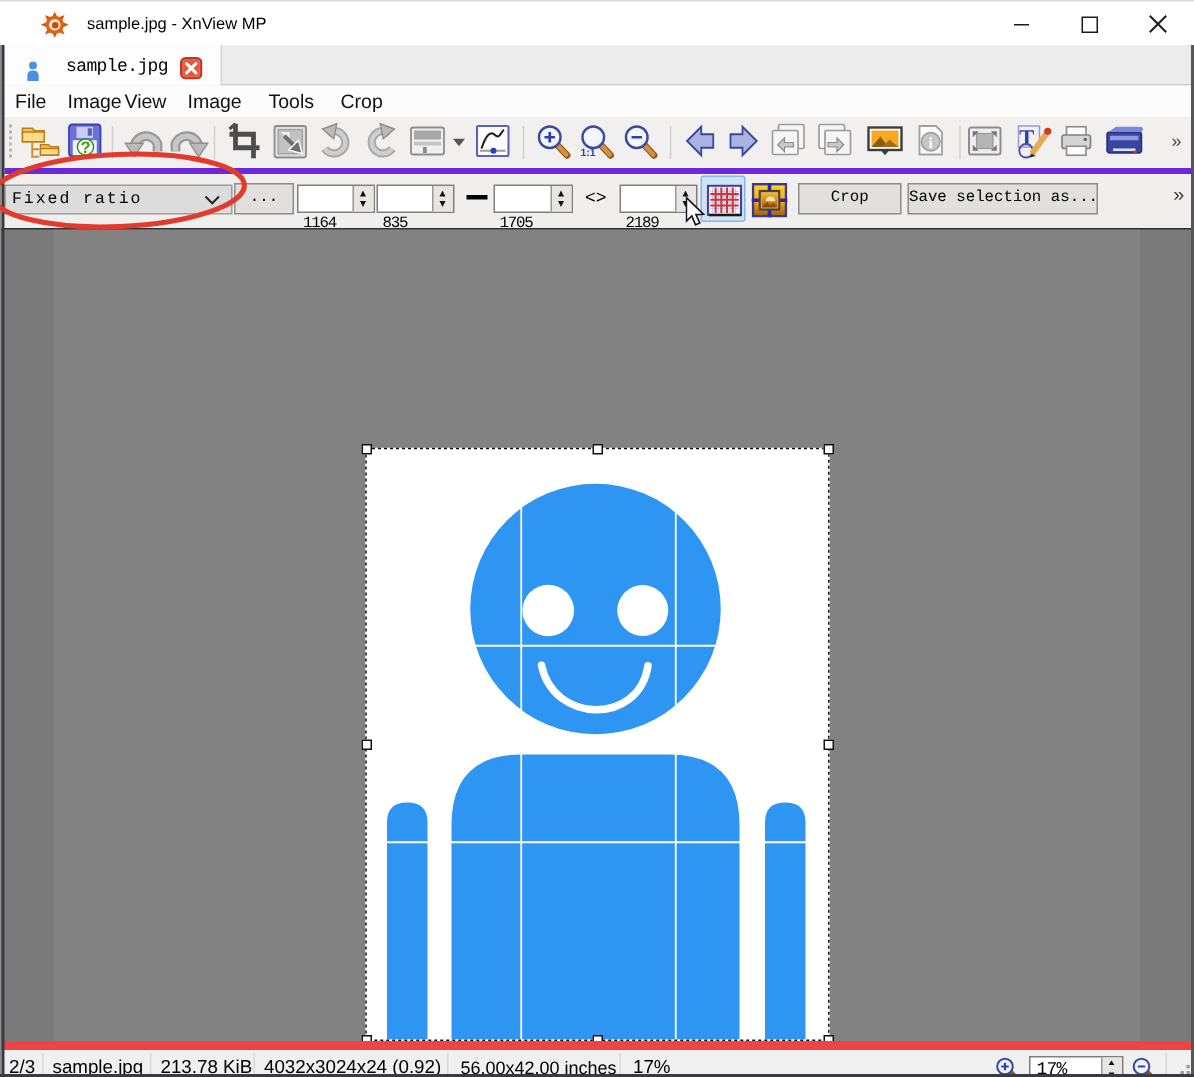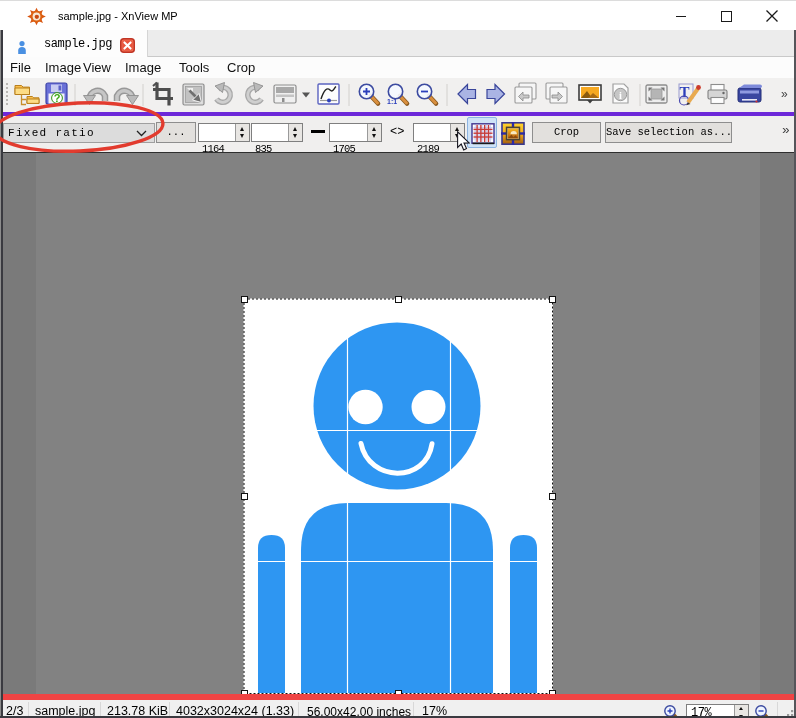--- a/index.html
+++ b/index.html
@@ -422,21 +422,21 @@
     <path d="M0.6,0.8 L0.6,16.4 L4.2,13 L6.7,18.9 L9.5,17.6 L7,12.1 L12.1,11.9 Z" fill="#fff" stroke="#15151f" stroke-width="1.1"></path>
   </svg>
 
   <div id="statusbar">
     <span class="sb" style="left:6px">2/3</span>
     <div class="sbsep" style="left:28px"></div>
     <span class="sb" style="left:35px">sample.jpg</span>
     <div class="sbsep" style="left:100px"></div>
     <span class="sb" style="left:107px">213.78 KiB</span>
     <div class="sbsep" style="left:169px"></div>
-    <span class="sb" style="left:176px">4032x3024x24 (1.33)</span>
+    <span class="sb" style="left:176px">4032x3024x24 (0.92)</span>
     <div class="sbsep" style="left:298px"></div>
     <span class="sb" style="left:307px;font-size:12px;top:5px">56.00x42.00 inches</span>
     <div class="sbsep" style="left:413px"></div>
     <span class="sb" style="left:422px">17%</span>
     <svg style="position:absolute;left:663px;top:4px" width="120" height="18" viewBox="0 0 120 18">
       <g>
         <line x1="10" y1="10" x2="15" y2="15.5" stroke="#8a5a20" stroke-width="3.6" stroke-linecap="round"></line>
         <circle cx="7" cy="7" r="5.2" fill="#eef4ff" stroke="#3b4aa0" stroke-width="1.4"></circle>
         <path d="M4.5 7 h5 M7 4.5 v5" stroke="#2b3fbb" stroke-width="1.4"></path>
       </g>

